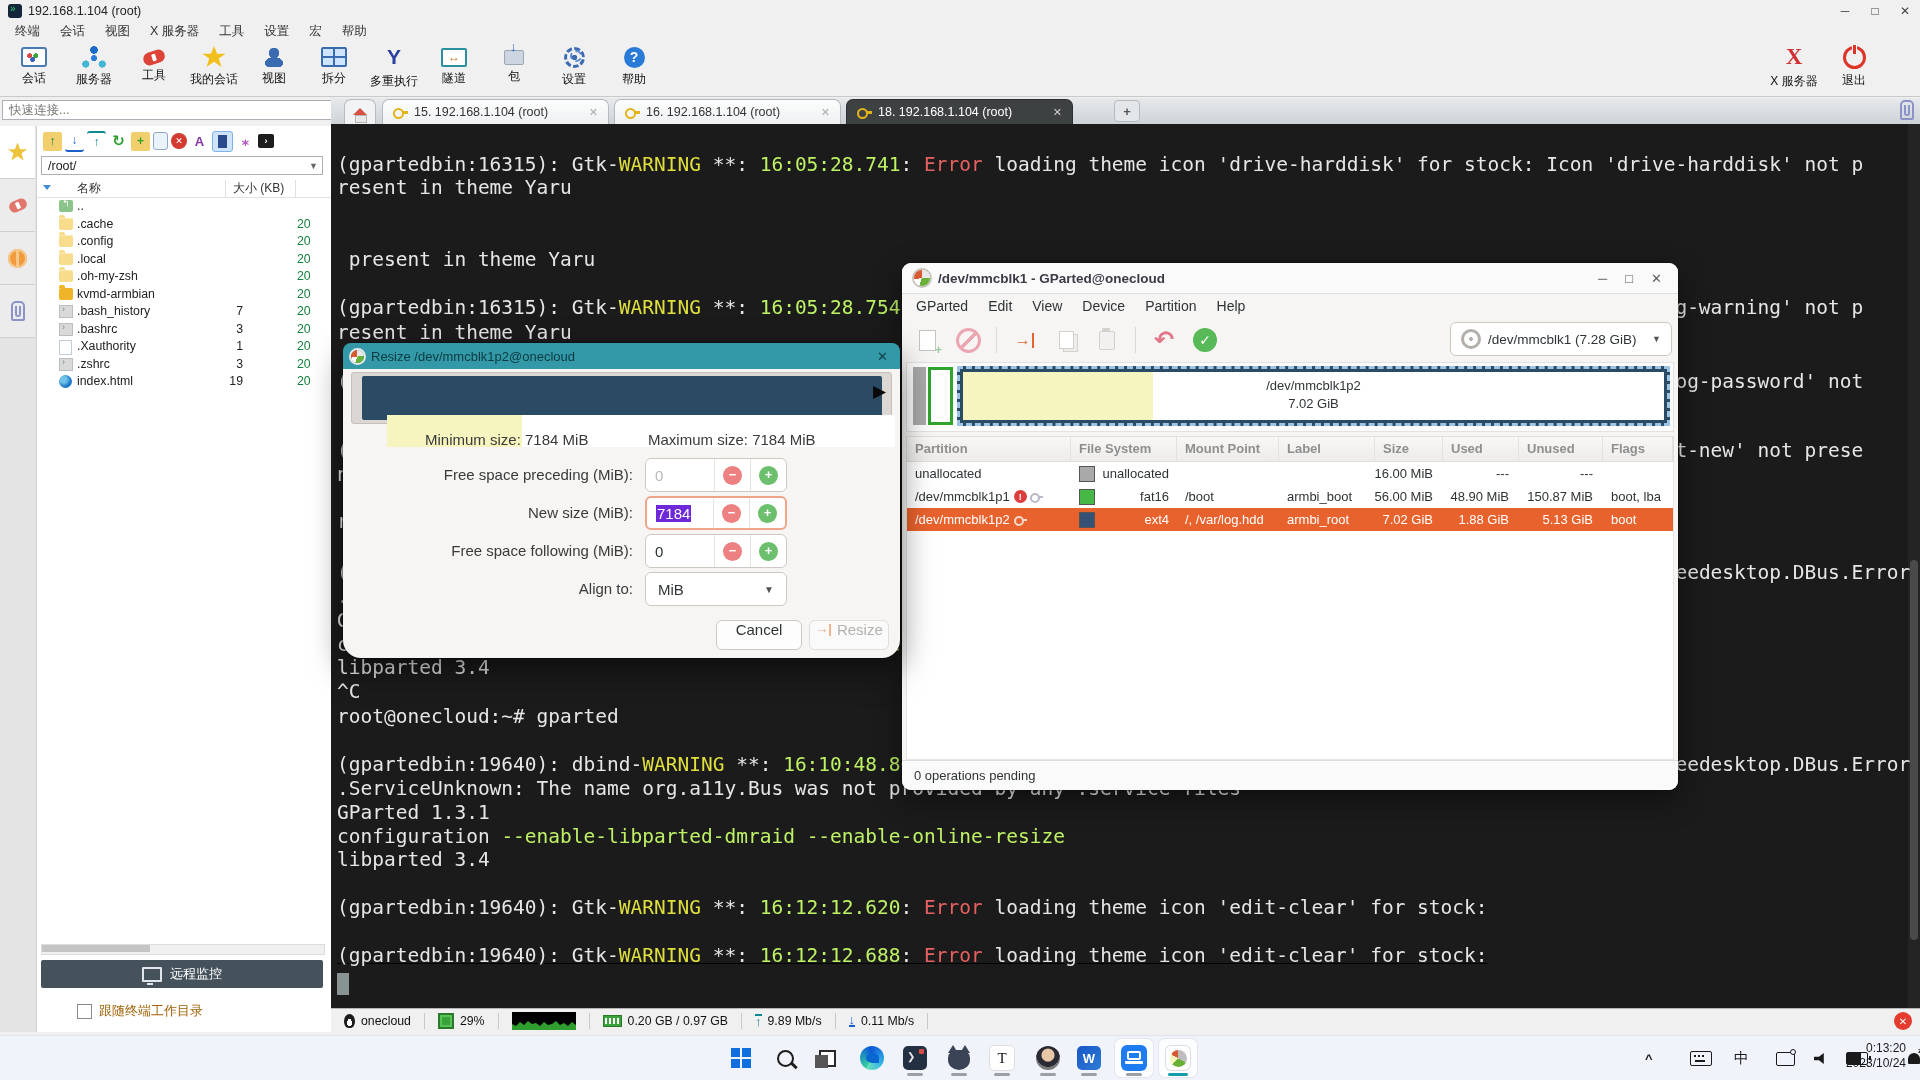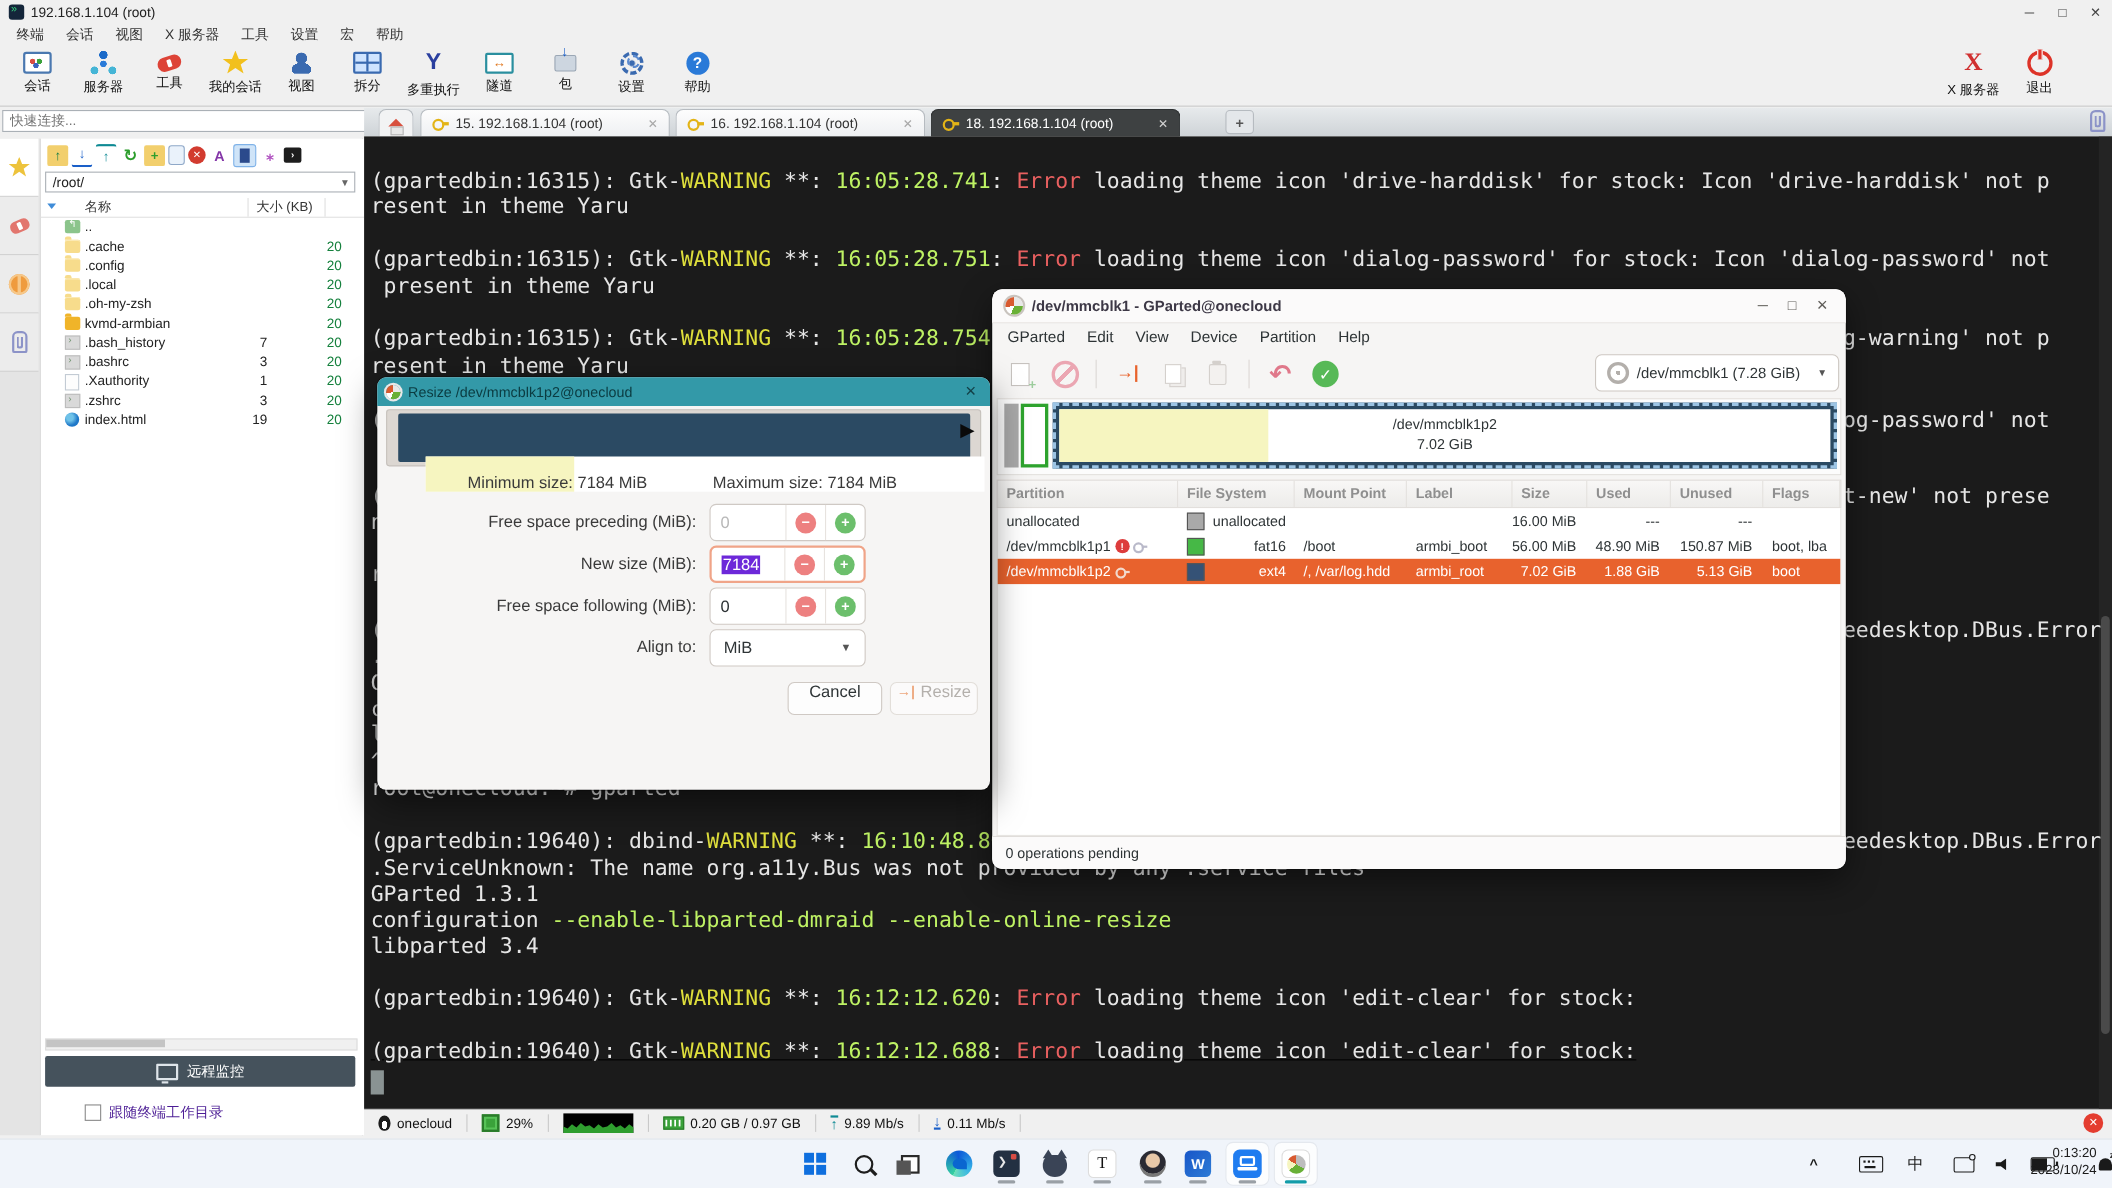--- a/index.html
+++ b/index.html
@@ -116,21 +116,21 @@
   .fic-file{background:#fdfdfd;border:1px solid #c3cbd4;width:11px;height:13px}
   .fic-html{background:radial-gradient(circle at 35% 35%,#6fc2e8 0 3px,#1f78c8 60%);border-radius:50%;width:13px;height:13px}
   .fname{position:absolute;left:40px;top:1px;white-space:nowrap}
   .fsize{position:absolute;left:150px;width:56px;text-align:right;top:1px}
   .fdate{position:absolute;left:260px;width:22px;overflow:hidden;top:1px;color:#15803d}
   #side-hscroll{position:absolute;left:4px;top:818px;width:282px;height:9px;background:#f0f0f0;border:1px solid #dcdcdc}
   #side-hscroll .thumb{position:absolute;left:0;top:0;width:108px;height:7px;background:#c4c4c4}
   #remote-monitor{position:absolute;left:4px;top:834px;width:282px;height:28px;background:#45525c;border-radius:2px;display:flex;align-items:center;justify-content:center;gap:8px;color:#fff;font-size:13px}
   .mon-ic{width:16px;height:11px;border:2px solid #dfe5ea;border-radius:1px;position:relative}
   .mon-ic::after{content:"";position:absolute;left:3px;bottom:-5px;width:6px;height:2px;background:#dfe5ea}
-  #follow-row{position:absolute;left:40px;top:876px;display:flex;align-items:center;gap:7px;font-size:13px;color:#4c1d95}
+  #follow-row{position:absolute;left:40px;top:876px;display:flex;align-items:center;gap:7px;font-size:13px;color:#a16207}
   #follow-box{width:13px;height:13px;border:1px solid #8a8a8a;background:#fff}
   
   #term{position:absolute;left:331px;top:124px;width:1589px;height:884px;background:#1b1b1b;overflow:hidden;z-index:1}
   .tl{position:absolute;left:6px;height:24px;white-space:pre;font-family:"DejaVu Sans Mono","Liberation Mono",monospace;font-size:19.5px;line-height:24px}
   .c-w{color:#e6e6e6}.c-y{color:#dede3c}.c-c{color:#bef264}.c-r{color:#e96060}
   #cursor{position:absolute;left:6px;width:12px;height:22px;background:#8a9393}
   #term-scroll{position:absolute;right:0;top:0;width:12px;height:100%;background:#242424}
   #term-scroll .thumb{position:absolute;left:2px;top:436px;width:8px;height:380px;background:#4a4a4a;border-radius:4px}
   
   #gparted{position:absolute;left:902px;top:263px;width:776px;height:527px;background:#f6f5f4;border-radius:9px;z-index:5;
@@ -178,21 +178,21 @@
   .fsn{margin-left:auto;padding-right:8px}
   .warnic{width:13px;height:13px;border-radius:50%;background:#dd3c3c;color:#fff;font-size:9px;font-weight:bold;display:inline-flex;align-items:center;justify-content:center;margin-right:3px;flex:none}
   .warnic::after{content:"!"}
   .keysm{width:13px;height:8px;position:relative;display:inline-block;flex:none}
   .keysm::before{content:"";position:absolute;left:0;top:0;width:6px;height:6px;border:2px solid #b9b9c9;border-radius:50%}
   .keysm::after{content:"";position:absolute;left:8px;top:3px;width:5px;height:2px;background:#b9b9c9}
   .gprow.sel .keysm::before{border-color:#f2d9cc}.gprow.sel .keysm::after{background:#f2d9cc}
   .gp-status{position:absolute;left:0;bottom:0;width:100%;height:30px;background:#fbfafa;border-top:1px solid #e0ddda;border-radius:0 0 9px 9px;
        display:flex;align-items:center;padding-left:12px;box-sizing:border-box;font-size:13px;color:#2e3436}
   
-  #rdialog{position:absolute;left:343px;top:343px;width:557px;height:375px;background:#f6f5f4;border-radius:8px;z-index:6;
+  #rdialog{position:absolute;left:343px;top:343px;width:557px;height:315px;background:#f6f5f4;border-radius:18px;z-index:6;
        box-shadow:0 12px 32px rgba(0,0,0,.5),0 0 0 1px rgba(0,0,0,.3)}
   .rd-title{position:absolute;left:0;top:0;width:100%;height:26px;background:#3399a8;border-radius:8px 8px 0 0;display:flex;align-items:center;font-size:13px;color:#0b3b41}
   .rd-title .gp-appic{width:13px;height:13px;margin:0 7px 0 8px;box-shadow:0 0 0 2px #e8e8e8}
   .rd-x{margin-left:auto;padding-right:12px;font-size:13px;color:#123f46}
   .rd-trough{position:absolute;left:8px;top:29px;width:541px;height:52px;background:#dcd7d2;border:1px solid #c5c0bb;border-radius:3px;box-sizing:border-box}
   .rd-navy{position:absolute;left:19px;top:33px;width:520px;height:44px;background:#2b4a63;border-radius:2px}
   .rd-inner{position:absolute;left:25px;top:39px;width:508px;height:32px;background:#fff}
   .rd-used{position:absolute;left:0;top:0;width:135px;height:100%;background:#f6f5c0}
   .rd-arrow{position:absolute;left:530px;top:38px;color:#0a0a0a;font-size:17px}
   .rd-min{position:absolute;left:82px;top:88px;font-size:15px;color:#3a3a3a}
@@ -507,21 +507,20 @@
   </div>
 </div>
 
 <div id="term">
   <div id="cursor" style="top: 849px;"></div>
   <div id="term-scroll">
       <span class="thumb"></span>
     </div>
 <div class="tl" style="top: 29px;"><span class="c-w">(gpartedbin:16315): Gtk-</span><span class="c-y">WARNING</span><span class="c-w"> **: </span><span class="c-c">16:05:28.741</span><span class="c-w">: </span><span class="c-r">Error</span><span class="c-w"> loading theme icon 'drive-harddisk' for stock: Icon 'drive-harddisk' not p</span></div>
     <div class="tl" style="top: 52px;"><span class="c-w">resent in theme Yaru</span></div>
-    <div class="tl" style="top: 100px;"><span class="c-w">(gpartedbin:16315): Gtk-</span><span class="c-y">WARNING</span><span class="c-w"> **: </span><span class="c-c">16:05:28.751</span><span class="c-w">: </span><span class="c-r">Error</span><span class="c-w"> loading theme icon 'dialog-password' for stock: Icon 'dialog-password' not</span></div>
     <div class="tl" style="top: 124px;"><span class="c-w"> present in theme Yaru</span></div>
     <div class="tl" style="top: 172px;"><span class="c-w">(gpartedbin:16315): Gtk-</span><span class="c-y">WARNING</span><span class="c-w"> **: </span><span class="c-c">16:05:28.754</span><span class="c-w">: </span><span class="c-r">Error</span><span class="c-w"> loading theme icon 'dialog-warning' for stock: Icon 'dialog-warning' not p</span></div>
     <div class="tl" style="top: 197px;"><span class="c-w">resent in theme Yaru</span></div>
     <div class="tl" style="top: 246px;"><span class="c-w">(gpartedbin:16315): Gtk-</span><span class="c-y">WARNING</span><span class="c-w"> **: </span><span class="c-c">16:05:28.760</span><span class="c-w">: </span><span class="c-r">Error</span><span class="c-w"> loading theme icon 'dialog-password' for stock: Icon 'dialog-password' not</span></div>
     <div class="tl" style="top: 270px;"><span class="c-w"> present in theme Yaru</span></div>
     <div class="tl" style="top: 315px;"><span class="c-w">(gpartedbin:16315): Gtk-</span><span class="c-y">WARNING</span><span class="c-w"> **: </span><span class="c-c">16:05:28.764</span><span class="c-w">: </span><span class="c-r">Error</span><span class="c-w"> loading theme icon 'document-new' for stock: Icon 'document-new' not prese</span></div>
     <div class="tl" style="top: 339px;"><span class="c-w">nt in theme Yaru</span></div>
     <div class="tl" style="top: 386px;"><span class="c-w">root@onecloud:~# gparted</span></div>
     <div class="tl" style="top: 437px;"><span class="c-w">(gpartedbin:16315): dbind-</span><span class="c-y">WARNING</span><span class="c-w"> **: </span><span class="c-c">16:05:29.017</span><span class="c-w">: </span><span class="c-r">Error</span><span class="c-w"> retrieving accessibility bus address: GDBus.Error:org.freedesktop.DBus.Error</span></div>
     <div class="tl" style="top: 461px;"><span class="c-w">.ServiceUnknown: The name org.a11y.Bus was not provided by any .service files</span></div>

